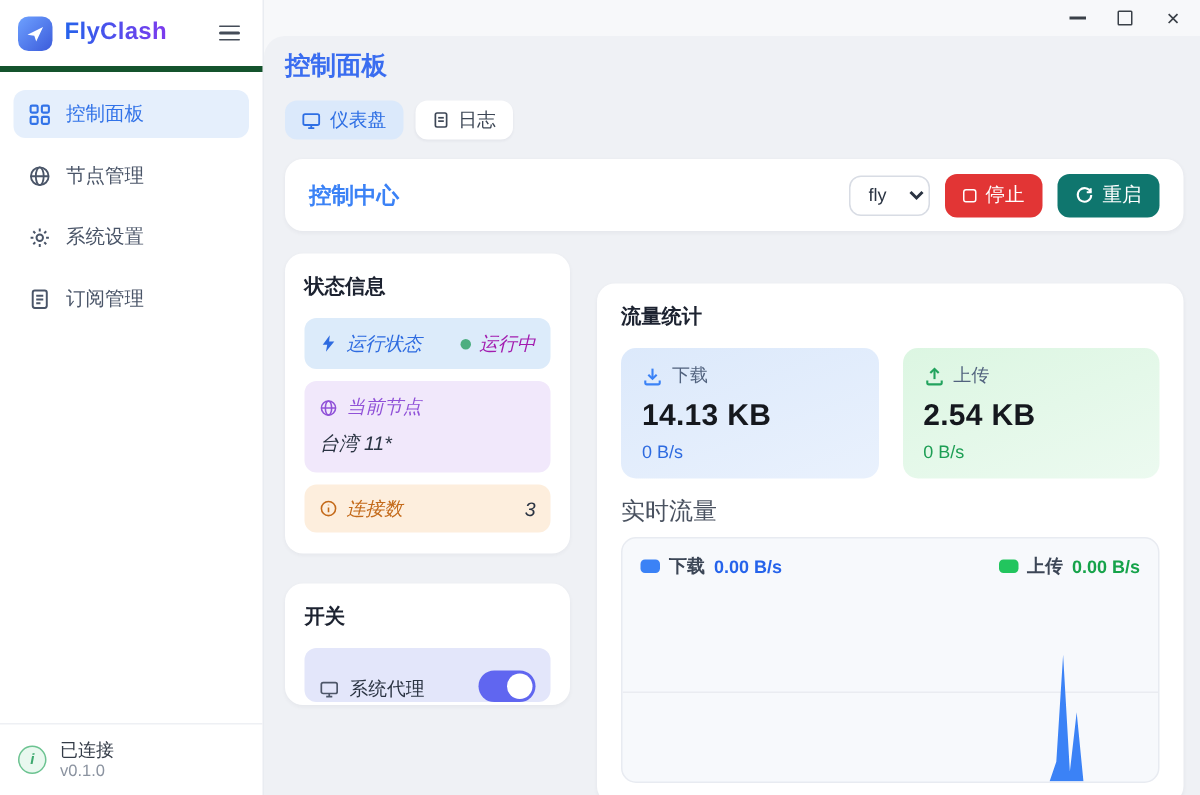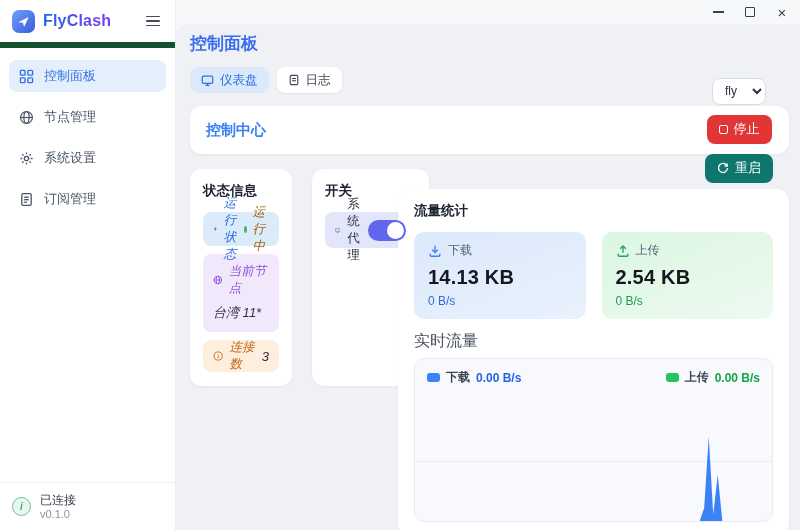--- a/index.html
+++ b/index.html
@@ -2,21 +2,21 @@
 <html><head>
 <meta charset="utf-8">
 <style>
   * { margin:0; padding:0; box-sizing:border-box; }
   html,body { width:800px; height:530px; overflow:hidden; }
   body { font-family:"Liberation Sans","DejaVu Sans",sans-serif; background:#f7f8fa; color:#2a3342; }
   .app { display:flex; width:800px; height:530px; }
 
   
   .sidebar { width:176px; background:#ffffff; border-right:1px solid #e9ecf1; display:flex; flex-direction:column; }
-  .sb-header { height:48px; display:flex; align-items:center; padding:0 12px; border-bottom:6px solid #14532d; }
+  .sb-header { height:48px; display:flex; align-items:center; padding:0 12px; border-bottom:4px solid #14532d; }
   .logo { width:23px; height:23px; border-radius:7px; background:linear-gradient(135deg,#6ea1ff,#3b5bdb); display:flex; align-items:center; justify-content:center; flex-shrink:0; }
   .brand { font-size:16px; font-weight:bold; margin-left:8px; background:linear-gradient(90deg,#2563eb,#7c3aed); -webkit-background-clip:text; background-clip:text; color:transparent; letter-spacing:.2px; }
   .hamburger { margin-left:auto; display:flex; flex-direction:column; gap:3px; cursor:pointer; padding:3px; }
   .hamburger i { display:block; width:14px; height:1.6px; background:#444c58; border-radius:1px; }
   .sb-menu { padding:12px 9px; display:flex; flex-direction:column; gap:9px; }
   .sb-item { height:32px; border-radius:8px; display:flex; align-items:center; gap:10px; padding:0 10px; font-size:13px; color:#4a5568; cursor:pointer; }
   .sb-item svg { flex-shrink:0; }
   .sb-item.active { background:#e5effc; color:#3273e8; }
   .sb-footer { margin-top:auto; border-top:1px solid #eef0f4; padding:10px 12px; display:flex; align-items:center; gap:9px; }
   .conn-badge { width:19px; height:19px; border-radius:50%; background:#e9f8ef; border:1.3px solid #6cc391; color:#3fa96f; font-size:10px; display:flex; align-items:center; justify-content:center; font-style:italic; font-weight:bold; flex-shrink:0; }
@@ -32,47 +32,47 @@
   .close-glyph { font-size:15px; line-height:1; }
   .surface { flex:1; background:#eff1f5; border-top-left-radius:14px; padding:6px 11px 0 14px; }
 
   .page-title { font-size:17px; font-weight:bold; color:#3a6df0; margin:2px 0 12px 0; }
   .tabs { display:flex; gap:8px; }
   .tab { height:26px; border-radius:8px; padding:0 11px; display:flex; align-items:center; gap:6px; font-size:12.5px; cursor:pointer; background:#ffffff; color:#3c4655; box-shadow:0 1px 2px rgba(30,40,60,.06); }
   .tab.active { background:#dbe9fb; color:#2e6fe4; box-shadow:none; }
 
   .control-card { margin-top:13px; background:#ffffff; border-radius:12px; height:48px; display:flex; align-items:center; justify-content:space-between; padding:0 16px; box-shadow:0 1px 3px rgba(30,40,60,.05); }
   .cc-title { font-size:15px; font-weight:bold; color:#3b82f6; }
-  .cc-right { display:flex; align-items:center; gap:10px;flex-direction:column; }
+  .cc-right { display:flex; align-items:center; gap:10px; }
   .profile-select { width:54px; height:27px; border:1px solid #d8dce4; border-radius:8px; background:#fff; font-size:12px; color:#2a3342; padding:0 2px 0 8px; font-family:inherit; }
   .btn { height:29px; border:none; border-radius:8px; padding:0 12px; display:flex; align-items:center; gap:6px; font-size:13px; color:#fff; cursor:pointer; font-family:inherit; }
   .btn-stop { background:#e23535; }
   .btn-restart { background:#0f766e; }
   .stop-glyph { display:block; width:9px; height:9px; border:1.5px solid #fff; border-radius:2px; }
 
   .columns { display:flex; gap:18px; margin-top:15px; align-items:flex-start; }
-  .col-left { width:190px; display:flex; flex-direction:row; gap:20px; flex-shrink:0; }
+  .col-left { width:190px; display:flex; flex-direction:column; gap:20px; flex-shrink:0; }
   .card { background:#ffffff; border-radius:12px; box-shadow:0 1px 3px rgba(30,40,60,.05); }
   .card h3 { font-size:13.5px; font-weight:bold; color:#1c2230; margin-bottom:12px; }
 
   .status-card { padding:13px 13px 14px; }
   .s-row { border-radius:8px; font-size:12.5px;font-style:italic; }
   .s-row + .s-row { margin-top:8px; }
   .row-run { height:34px; background:#dcebfa; color:#2e6be0; display:flex; align-items:center; justify-content:space-between; padding:0 10px; }
   .row-run .lab { display:flex; align-items:center; gap:6px; }
-  .row-run .val { display:flex; align-items:center; gap:6px; color:#a16207; }
+  .row-run .val { display:flex; align-items:center; gap:6px; color:#a21caf; }
   .dot { width:7px; height:7px; border-radius:50%; background:#4cae80; }
   .row-node { background:#f1e8fb; padding:9px 10px 10px; }
   .row-node .lab { display:flex; align-items:center; gap:6px; color:#9051d8; }
   .row-node .val { margin-top:7px; color:#2a3342; font-size:13px; }
   .row-conn { height:32px; background:#fdeedd; color:#c46a1a; display:flex; align-items:center; justify-content:space-between; padding:0 10px; }
   .row-conn .val { color:#2a3342; font-size:13px; }
 
   .switch-card { padding:13px 13px 2px; }
-  .sw-row { height:36px; background:#e3e6fa; border-radius:8px; display:flex; align-items:center; justify-content:space-between; padding:0 10px; font-size:12.5px; color:#2a3342; }
+  .sw-row { height:36px; background:#e3e6fa; border-radius:8px; display:flex; align-items:flex-end; justify-content:space-between; padding:0 10px; font-size:12.5px; color:#2a3342; }
   .sw-row .lab { display:flex; align-items:center; gap:7px; color:#2a3342; }
   .toggle { width:38px; height:21px; border-radius:11px; background:#6066f0; position:relative; cursor:pointer; flex-shrink:0; }
   .toggle .knob { position:absolute; top:2px; right:2px; width:17px; height:17px; border-radius:50%; background:#fff; }
 
   .traffic-card { flex:1; padding:13px 16px 14px; min-width:0;margin-top:20px; }
   .stat-boxes { display:flex; gap:16px; }
   .stat-box { flex:1; border-radius:10px; padding:10px 14px 11px; }
   .stat-box.dl { background:linear-gradient(160deg,#dce9fb,#e9f1fd); }
   .stat-box.ul { background:linear-gradient(160deg,#dcf6e2,#ecfaf0); }
   .stat-head { display:flex; align-items:center; gap:6px; font-size:12px; color:#51627e; }

